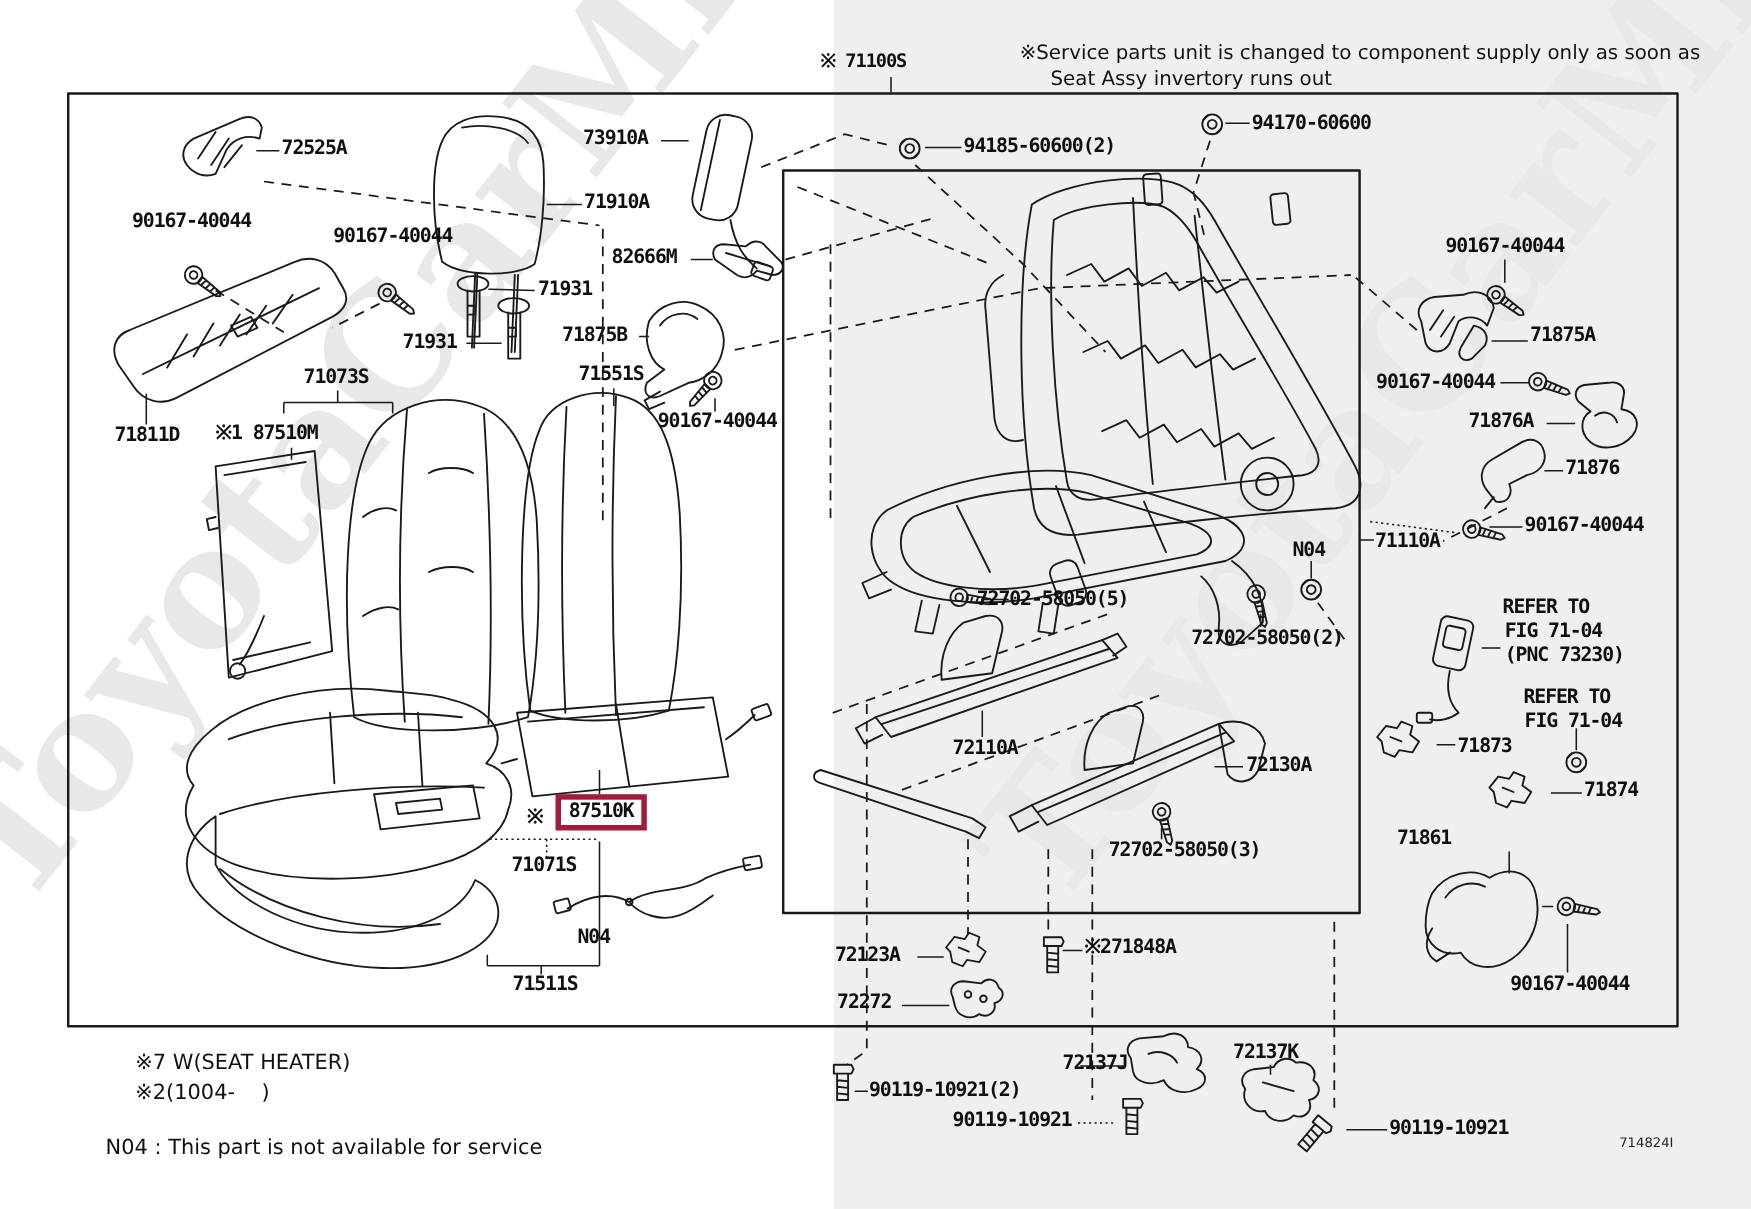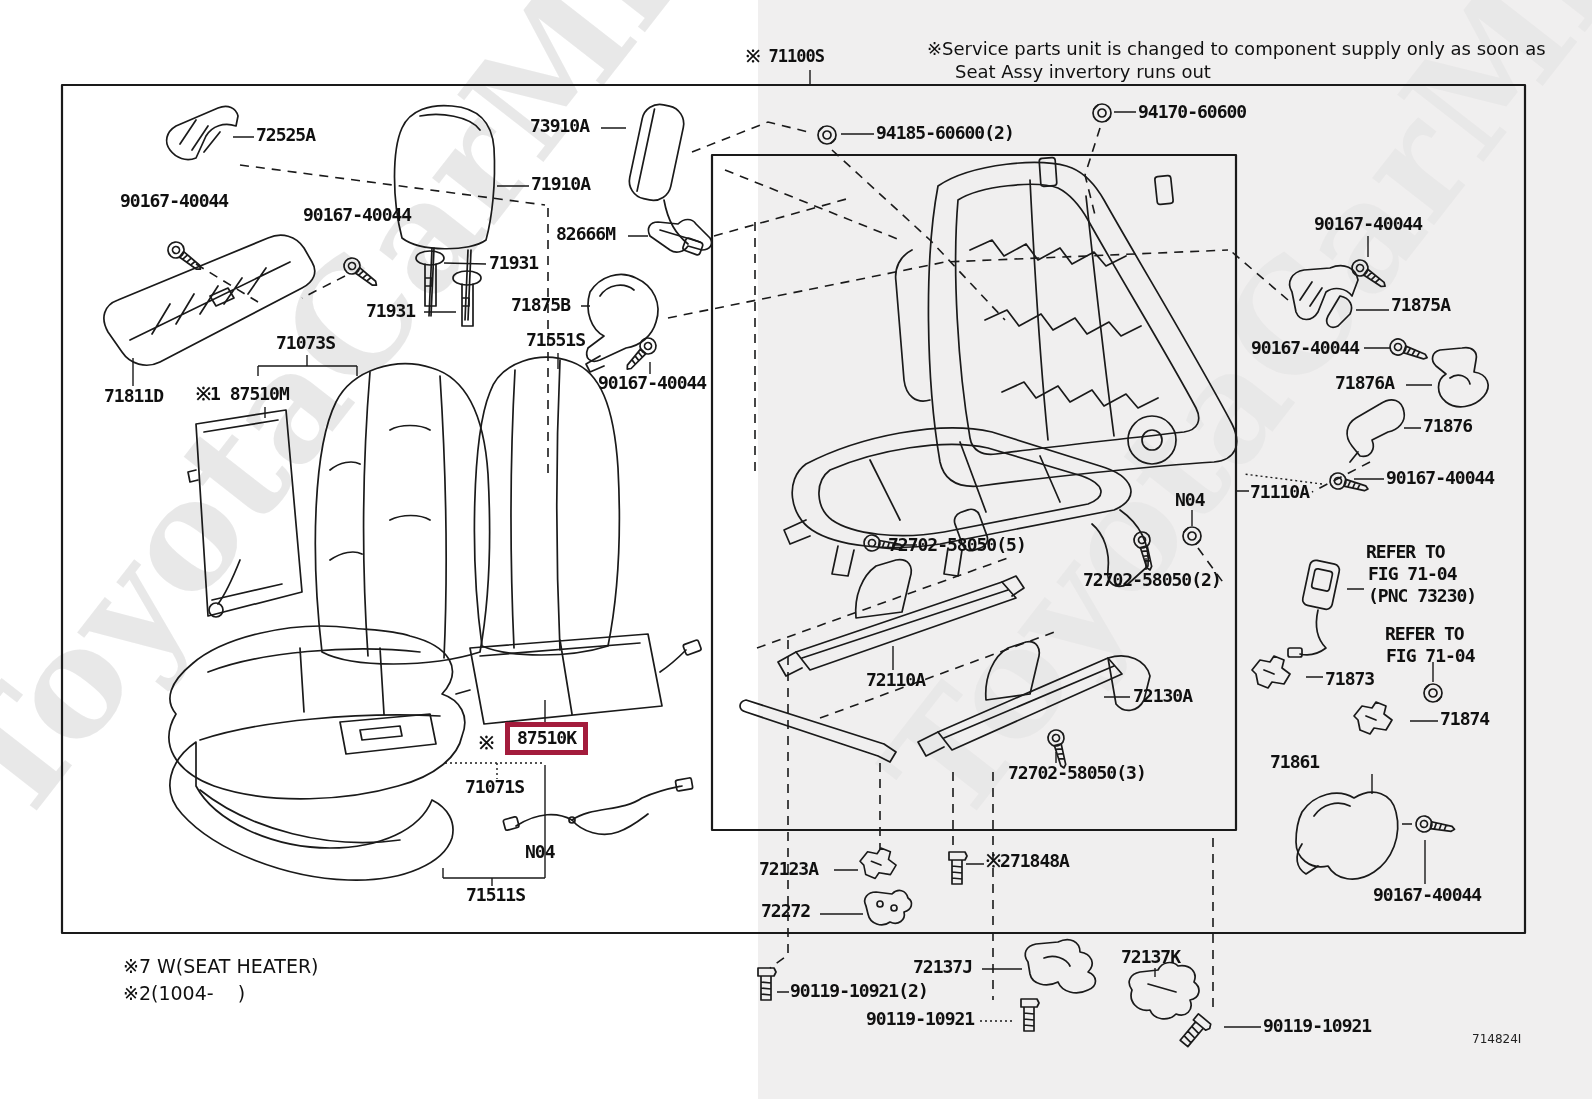--- a/index.html
+++ b/index.html
@@ -289,27 +289,28 @@
       <div class="lbl" style="left: 1270px; top: 753px;">71861</div>
       <div class="lbl" style="left: 1373px; top: 886px;">90167-40044</div>
       <div class="lbl" style="left: 479px; top: 734px;">※</div>
       <div class="lbl hl" style="left: 505px; top: 722px;">87510K</div>
       <div class="lbl" style="left: 465px; top: 778px;">71071S</div>
       <div class="lbl" style="left: 525px; top: 843px;">N04</div>
       <div class="lbl" style="left: 466px; top: 886px;">71511S</div>
       <div class="lbl" style="left: 727px; top: 860px; margin-left: 32px;">72123A</div>
       <div class="lbl" style="left: 761px; top: 902px;">72272</div>
       <div class="lbl" style="left: 986px; top: 852px;">※271848A</div>
-      <div class="lbl" style="left: 913px; top: 958px;">72137J</div>
+      <div class="lbl" style="left: 966px; top: 958px;">72137J</div>
       <div class="lbl" style="left: 1121px; top: 948px;">72137K</div>
       <div class="lbl" style="left: 790px; top: 982px;">90119-10921(2)</div>
       <div class="lbl" style="left: 866px; top: 1010px;">90119-10921</div>
       <div class="lbl" style="left: 1263px; top: 1017px;">90119-10921</div>
     </div>
 
   <div class="note" style="left:927px;top:38px;">※Service parts unit is changed to component supply only as soon as</div>
   <div class="note" style="left:955px;top:61px;">Seat Assy invertory runs out</div>
   <div class="lbl big" style="left:746px;top:48px;">※ 71100S</div>
 
   <div class="foot" style="left:123px;top:955px;">※7 W(SEAT HEATER)</div>
   <div class="foot" style="left:123px;top:982px;">※2(1004-    )</div>
+  <div class="foot" style="left:96px;top:1032px;">N04 : This part is not available for service</div>
   <div id="diagid" style="left:1472px;top:1032px;">714824I</div>
 </div>
 
 </body></html>

